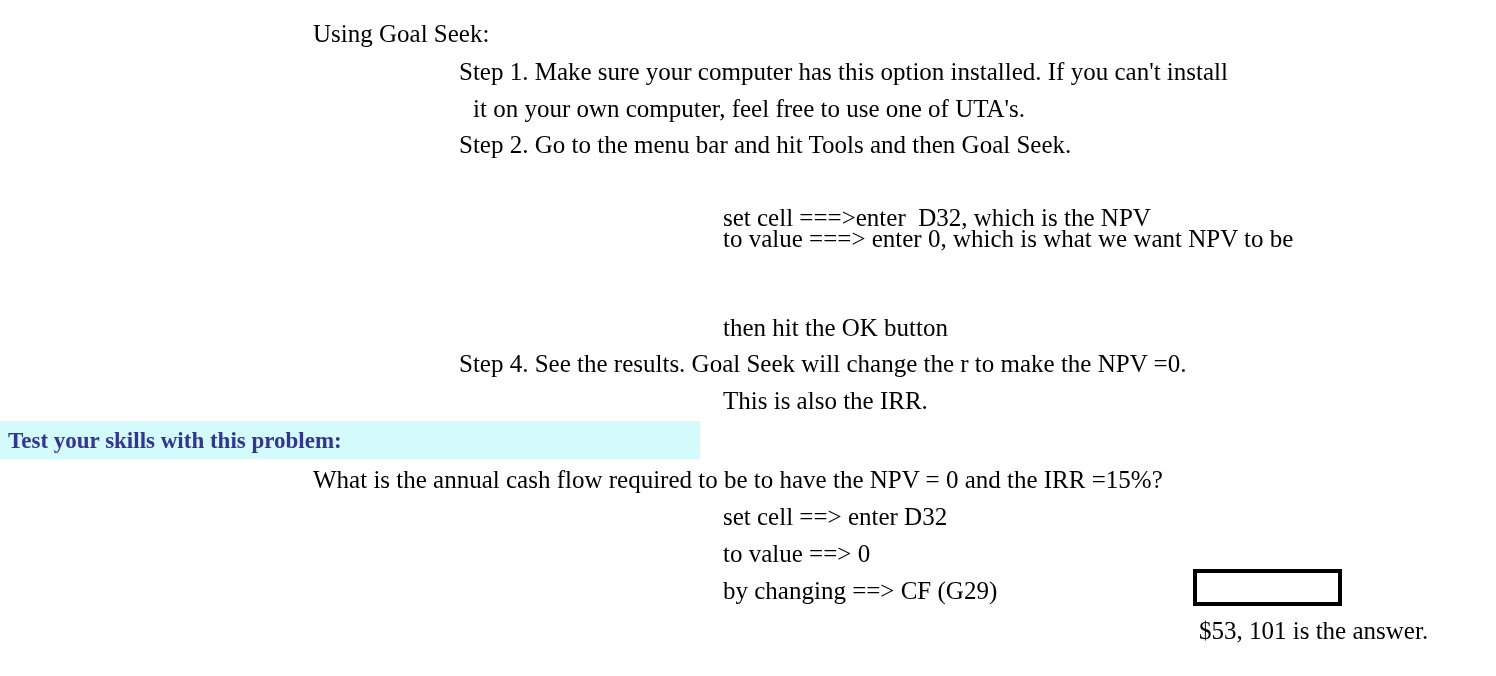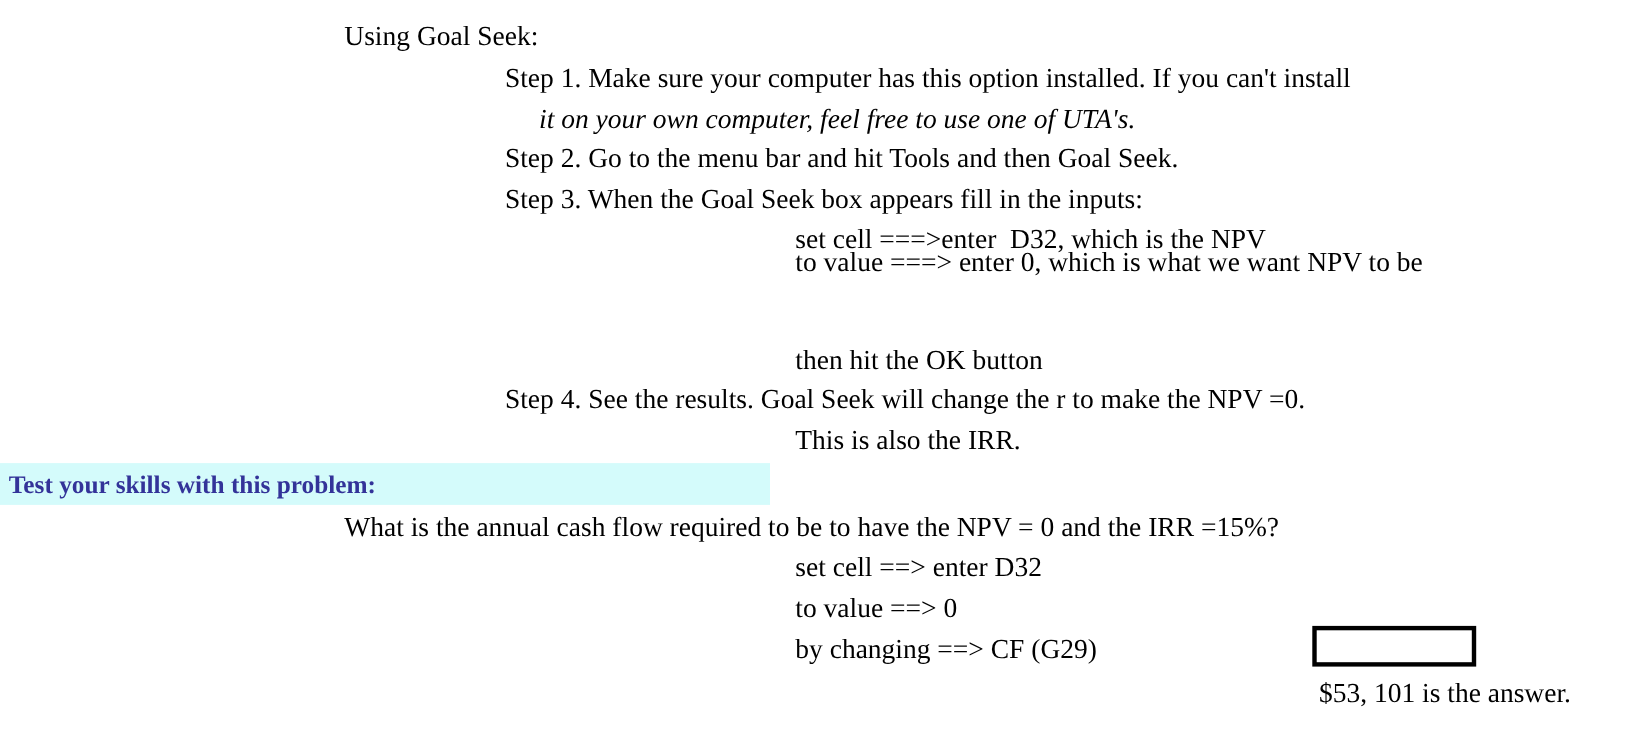--- a/index.html
+++ b/index.html
@@ -30,21 +30,21 @@
     font-size: 25px;
     line-height: 30px;
     color: #000000;
     font-family: "Liberation Serif", "DejaVu Serif", serif;
     margin-left: 16px;
   }
 
   
   .lvl-0 { left: 297px; }
   .lvl-1 { left: 443px; }
-  .lvl-1b { left: 474px; font-style: italic; }
+  .lvl-1b { left: 457px; }
   .lvl-2 { left: 707px; }
 
   
   .highlight-band {
     position: absolute;
     left: 0;
     top: 421px;
     width: 700px;
     height: 38px;
     background: #d4fbfb;
@@ -90,21 +90,20 @@
 <div class="doc">
 
   <div class="line lvl-0" style="top:19px">Using Goal Seek:</div>
 
   <div class="line lvl-1" style="top:57px">Step 1. Make sure your computer has this option installed. If you can't install</div>
 
   <div class="line lvl-1b" style="top:94px">it on your own computer, feel free to use one of UTA's.</div>
 
   <div class="line lvl-1" style="top:130px">Step 2. Go to the menu bar and hit Tools and then Goal Seek.</div>
 
-  <div class="line lvl-1" style="top:167px">Step 3. When the Goal Seek box appears fill in the inputs:</div>
 
   <div class="line lvl-2" style="top:203px">set cell ===&gt;enter  D32, which is the NPV</div>
 
   <div class="line lvl-2" style="top:224px">to value ===&gt; enter 0, which is what we want NPV to be</div>
 
 
   <div class="line lvl-2" style="top:313px">then hit the OK button</div>
 
   <div class="line lvl-1" style="top:349px">Step 4. See the results. Goal Seek will change the r to make the NPV =0.</div>
 

